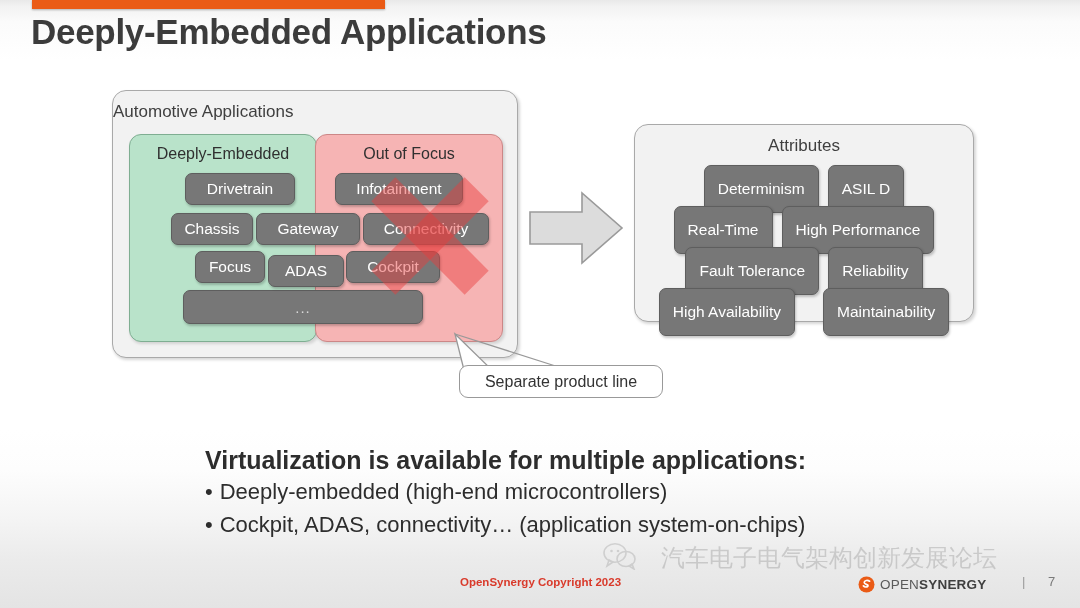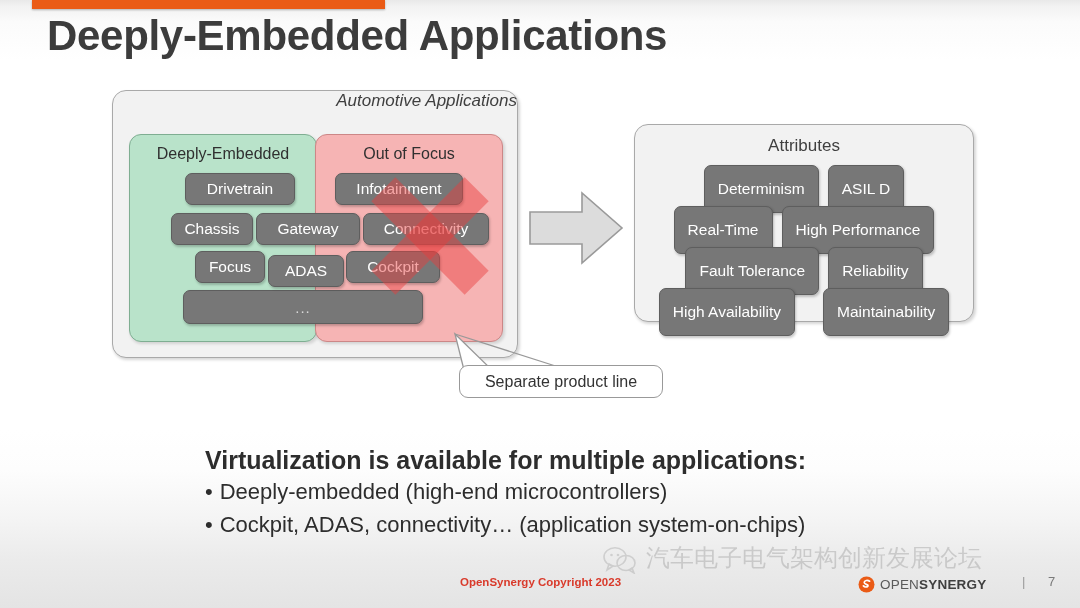--- a/index.html
+++ b/index.html
@@ -30,23 +30,23 @@
     top: 0px;
     width: 353px;
     height: 9px;
     background: #ea5b16;
     box-shadow: 0 1px 2px rgba(0,0,0,.28);
   }
 
   
   .slide-title {
     position: absolute;
-    left: 47px;
+    left: 31px;
     top: 12px;
-    font-size: 42px;
+    font-size: 35px;
     font-weight: bold;
     color: #3c3c3c;
     letter-spacing: -0.3px;
     white-space: nowrap;
   }
 
   
   .outer-box {
     position: absolute;
     left: 112px;
@@ -54,26 +54,25 @@
     width: 404px;
     height: 266px;
     background: #f2f2f2;
     border: 1.4px solid #a9a9a9;
     border-radius: 14px;
     box-shadow: 1.5px 2px 3px rgba(0,0,0,.16);
   }
   .outer-title {
     position: absolute;
     left: 0;
-    top: 0;
+    top: 11px;
     width: 100%;
-    text-align: right;
+    text-align: left;
     font-size: 17px;
     color: #3f3f3f;
-    font-style: italic;
   }
 
   .panel {
     position: absolute;
     border-radius: 12px;
     box-shadow: 1.5px 2px 3px rgba(0,0,0,.13);
   }
   .panel-green {
     left: 16px;
     top: 43px;
@@ -245,22 +244,22 @@
   }
   .bullet-1 { top: 479px; }
   .bullet-2 { top: 512px; }
 
   
   .watermark {
     position: absolute;
     left: 603px;
     top: 542px;
     display: flex;
-    align-items: flex-end;
-    gap: 9px;
+    align-items: flex-start;
+    gap: 24px;
     opacity: .30;
     pointer-events: none;
   }
   .wm-text {
     font-size: 24px;
     color: #7d7d7d;
     font-family: "DejaVu Sans", sans-serif;
     white-space: nowrap;
   }
 

